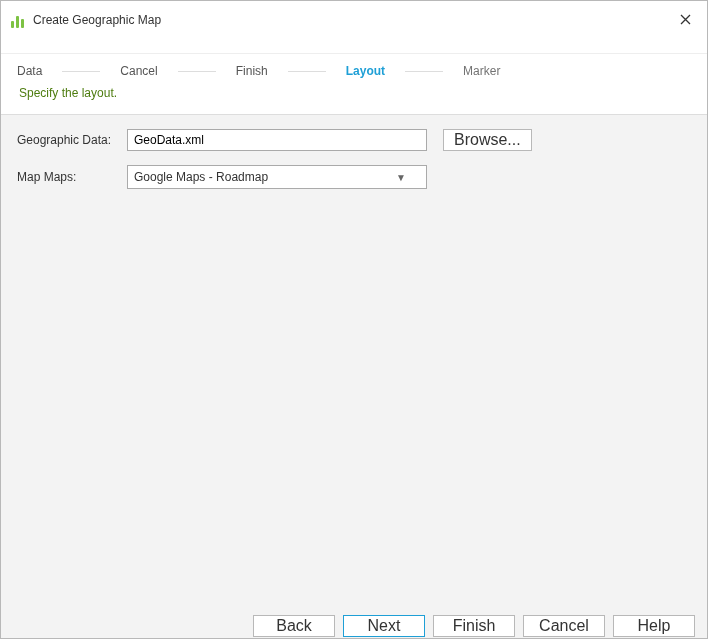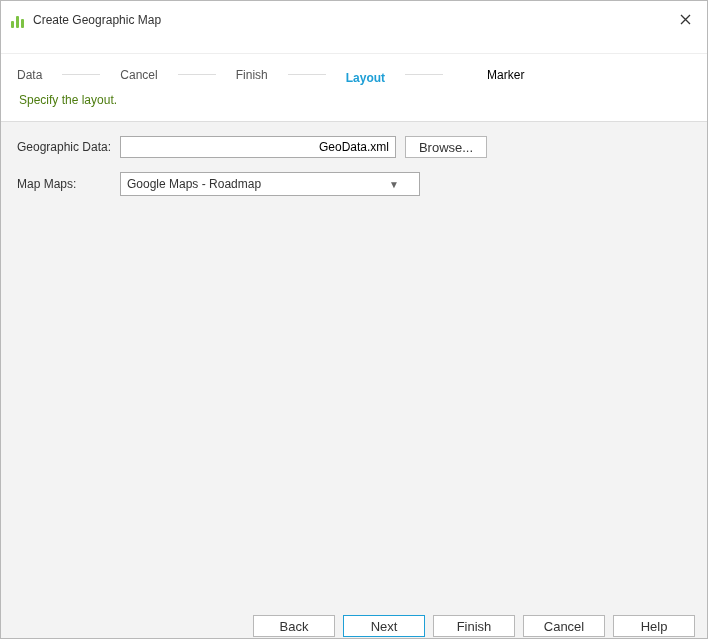--- a/index.html
+++ b/index.html
@@ -47,22 +47,22 @@
       align-items: center;
       padding: 10px 14px 8px 14px;
       gap: 8px;
     }
     .step {
       font-size: 12px;
       color: #555;
       cursor: pointer;
       padding: 0 2px;
     }
-    .step.active { color: #1e9fd6; font-weight: 600; margin-top: 7px; }
-    .step.disabled { color: #000000; margin-left: 24px; }
+    .step.active { color: #1e9fd6; font-weight: 600; }
+    .step.disabled { color: #737373; }
     .connector {
       flex: 0 0 auto;
       width: 38px;
       height: 1px;
       background: #ddd;
       margin: 0 10px;
     }
     .subtext {
       color: #4d7c0f;
       font-size: 12px;
@@ -74,36 +74,35 @@
       background: #f3f3f3;
       padding: 14px 16px;
       display: flex;
       flex-direction: column;
       gap: 14px;
       overflow: auto;
     }
     .form-row {
       display: flex;
       align-items: center;
-      gap: 1px;
+      gap: 8px;
     }
     .form-label {
       width: 102px;
       color: #333;
       font-size: 12px;
     }
     .text-input {
       height: 22px;
       border: 1px solid #aaa;
       background: #fff;
       padding: 0 6px;
       font-size: 12px;
-      width: 276px;
+      width: 300px;
       font-family: inherit;
-      text-align: right;
     }
     .combo {
       width: 300px;
       height: 24px;
       border: 1px solid #aaa;
       background: #fff;
       display: flex;
       align-items: center;
       padding: 0 20px 0 6px;
       justify-content: space-between;
@@ -112,21 +111,21 @@
     }
     .combo .arrow {
       color: #666;
       font-size: 10px;
     }
     .btn {
       height: 22px;
       min-width: 82px;
       border: 1px solid #b8b8b8;
       background: #fff;
-      font-size: 13px;
+      font-size: 16px;
       padding: 0 10px;
       cursor: pointer;
       font-family: inherit;
       color: #333;
     }
     .btn.primary { border-color: #1e9fd6; }
     .footer {
       background: #f3f3f3;
       border-top: 1px solid #f3f3f3;
       padding: 8px 12px 1px 12px;

